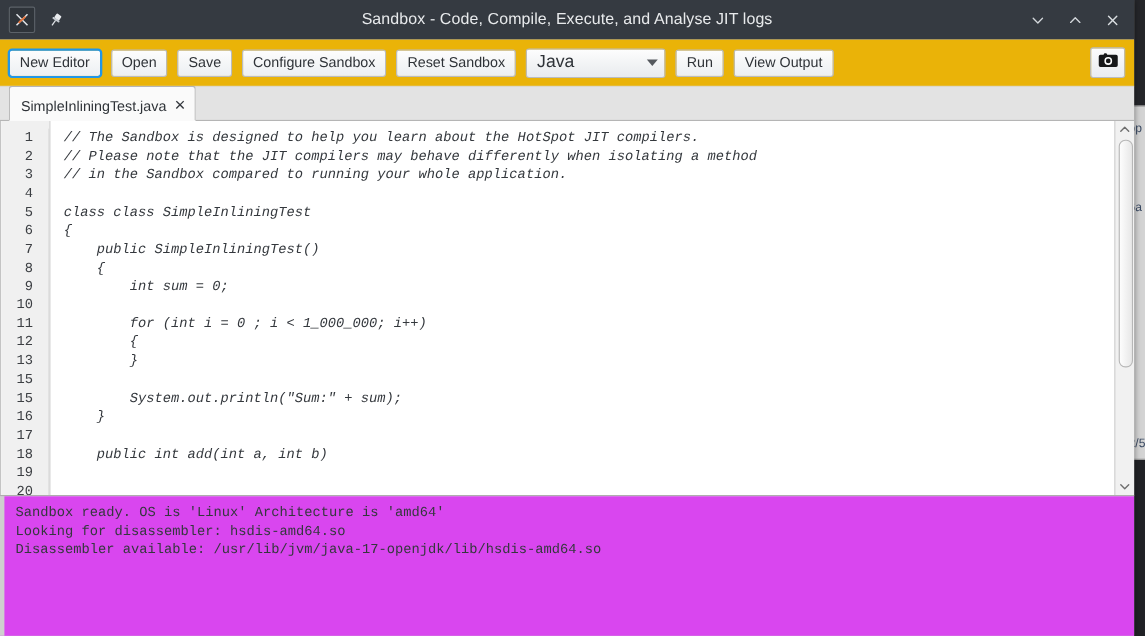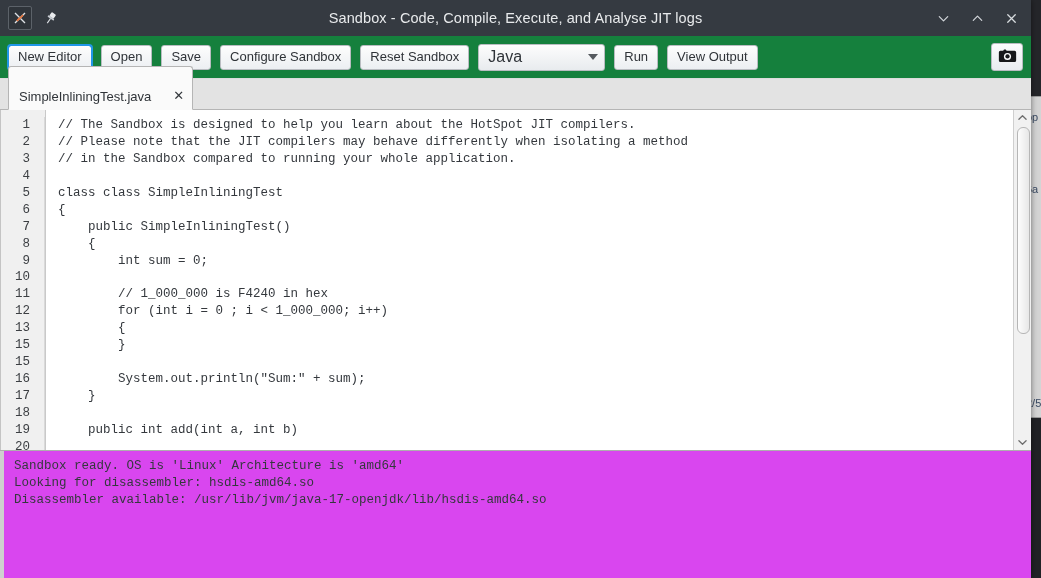--- a/index.html
+++ b/index.html
@@ -105,21 +105,21 @@
   .win-btn {
     width: 24px; height: 24px;
     display: flex; align-items: center; justify-content: center;
     cursor: default;
   }
 
   
   #toolbar {
     height: 42px;
     flex: 0 0 auto;
-    background: #15803d;
+    background: #eab308;
     border-bottom: 1px solid #dcdcdc;
     display: flex; align-items: center;
     padding: 0 8px;
     gap: 9px;
     position: relative;
   }
   .tbtn {
     font-family: "Liberation Sans", sans-serif;
     font-size: 13px;
     color: #2f3338;
@@ -175,22 +175,22 @@
     display: flex; align-items: flex-end;
     padding-left: 8px;
   }
   .tab {
     height: 26px;
     background: #fafafa;
     border: 1px solid #b5b5b5;
     border-bottom: 1px solid #fafafa;
     border-radius: 3px 3px 0 0;
     display: flex; align-items: center;
-    gap: 22px;
-    padding: 16px 8px 0 10px;
+    gap: 7px;
+    padding: 4px 8px 0 10px;
     font-size: 13px;
     color: #2f3338;
     position: relative;
     top: 1px;
     cursor: default;
   }
   .tab-close {
     font-size: 13px;
     color: #34383d;
     line-height: 10px;
@@ -231,20 +231,21 @@
     color: #3c3f43;
     text-align: right;
     padding-right: 9px;
     height: 16.95px;
   }
   #code {
     flex: 1 1 auto;
     padding: 7px 0 0 12px;
     background: #ffffff;
     overflow: hidden;
+    font-style: italic;
   }
   .cline {
     font-family: "Liberation Mono", monospace;
     font-size: 12.5px;
     line-height: 16.95px;
     height: 16.95px;
     color: #34383d;
     white-space: pre;
   }
   
@@ -408,21 +409,20 @@
           <div class="cline">// The Sandbox is designed to help you learn about the HotSpot JIT compilers.</div>
           <div class="cline">// Please note that the JIT compilers may behave differently when isolating a method</div>
           <div class="cline">// in the Sandbox compared to running your whole application.</div>
           <div class="cline">&nbsp;</div>
           <div class="cline">class class SimpleInliningTest</div>
           <div class="cline">{</div>
           <div class="cline">    public SimpleInliningTest()</div>
           <div class="cline">    {</div>
           <div class="cline">        int sum = 0;</div>
           <div class="cline">&nbsp;</div>
-          <div class="cline">        // 1_000_000 is F4240 in hex</div>
           <div class="cline">        for (int i = 0 ; i &lt; 1_000_000; i++)</div>
           <div class="cline">        {</div>
           <div class="cline">        }</div>
           <div class="cline">&nbsp;</div>
           <div class="cline">        System.out.println("Sum:" + sum);</div>
           <div class="cline">    }</div>
           <div class="cline">&nbsp;</div>
           <div class="cline">    public int add(int a, int b)</div>
         </div>
     </div>

